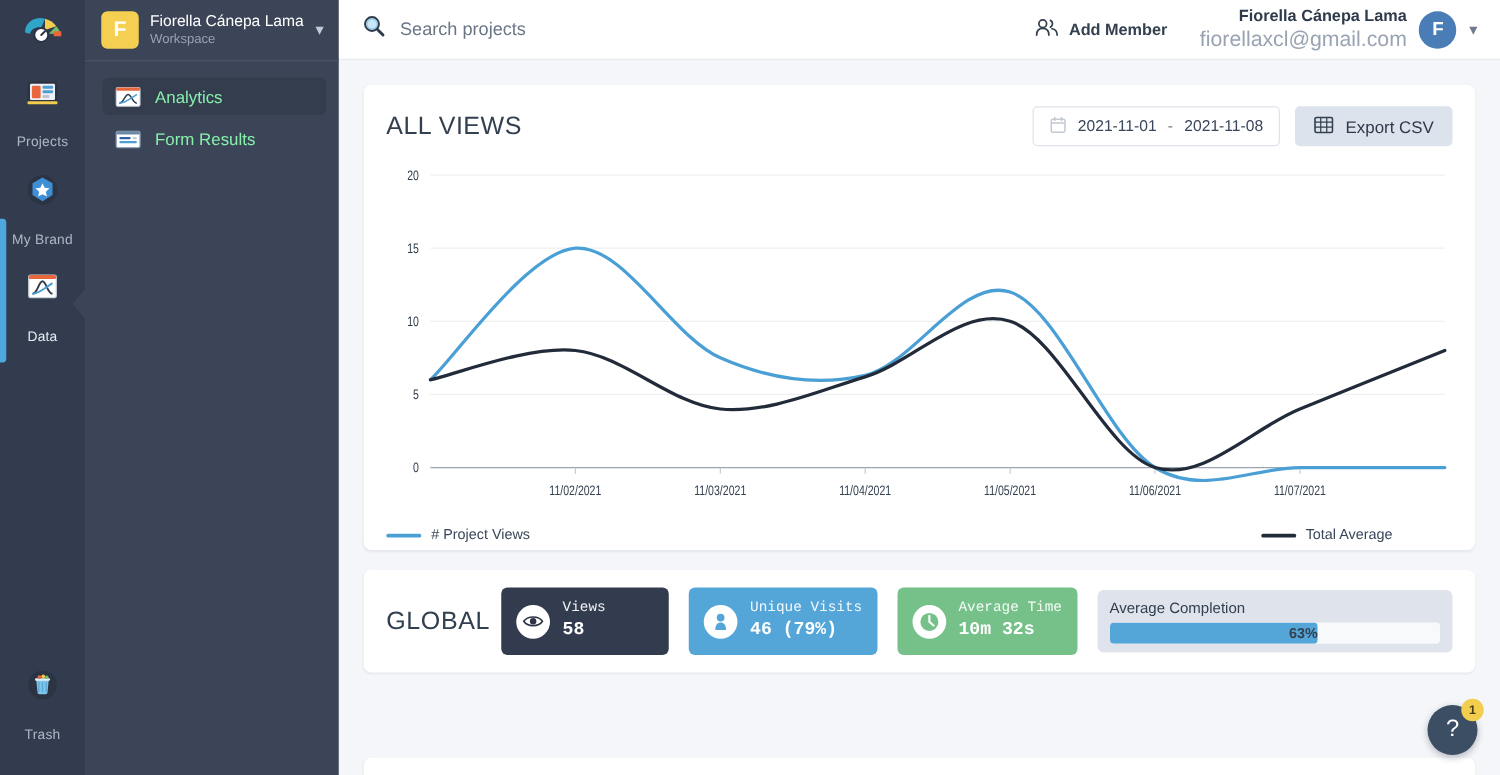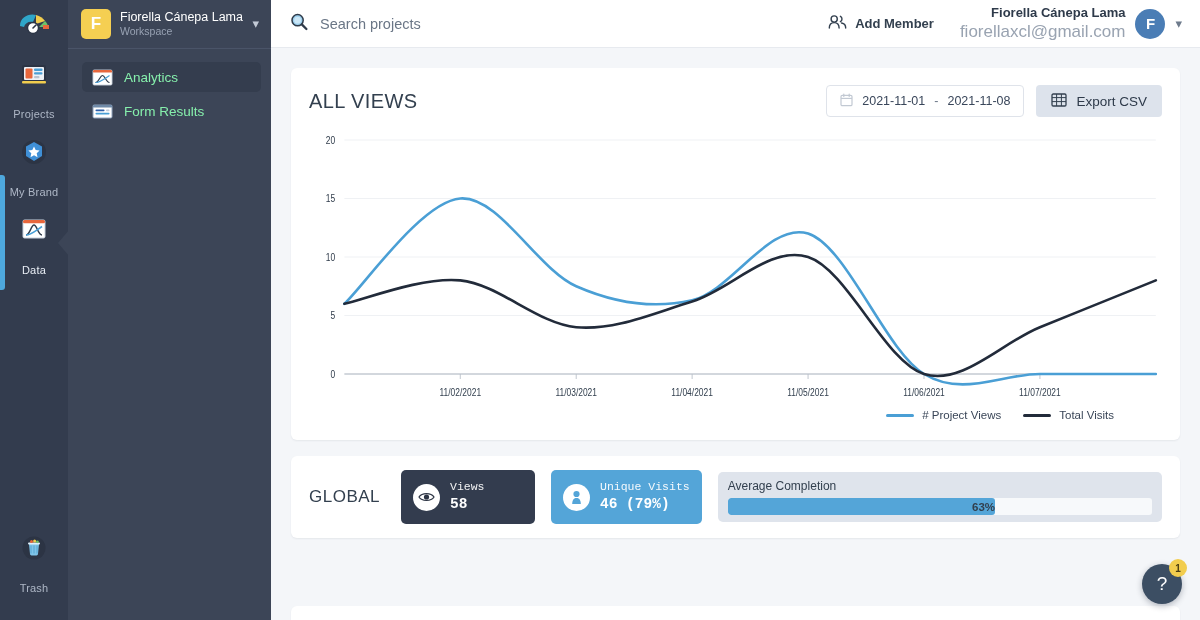--- a/index.html
+++ b/index.html
@@ -126,29 +126,29 @@
   #date-sep { color: #6c7788; }
   #export-btn {
     display: flex; align-items: center; gap: 9px;
     background: #dde3ec; border: none; border-radius: 4px;
     height: 32px; padding: 0 15px; cursor: pointer;
     font-family: inherit; font-size: 13.5px; color: #2e3a4a;
   }
   #plot-area { position: relative; height: 300px; }
   #plot-svg { display: block; width: 100%; height: 280px; }
   #legend {
-    display: flex; justify-content: flex-end; align-items: center;
-    gap: 22px; padding-right: 48px; margin-top: 1px;
+    display: flex; justify-content: space-between; align-items: center;
+    gap: 22px; padding-right: 48px; margin-top: 14px;
   }
   .lg { display: flex; align-items: center; gap: 8px; font-size: 11.5px; color: #3a4658; }
   .lg-line { width: 28px; height: 3px; border-radius: 2px; }
 
   
   #global-card { margin-top: 16px; padding: 14px 18px; display: flex; align-items: center; gap: 16px; }
-  #global-label { font-size: 17px; color: #33404f; letter-spacing: .5px; width: 76px; flex: 0 0 76px; }
+  #global-label { font-size: 20px; color: #33404f; letter-spacing: .5px; width: 76px; flex: 0 0 76px; }
   .stat {
     flex: 0 0 134px; height: 54px; border-radius: 5px;
     display: flex; align-items: center; gap: 10px; padding: 0 12px; font-family: Liberation Mono, monospace;
   }
   .stat-ico {
     width: 27px; height: 27px; flex: 0 0 27px; border-radius: 50%;
     background: #fff; display: flex; align-items: center; justify-content: center;
   }
   .stat-txt { line-height: 1.2; color: #fff; min-width: 0; }
   .stat-label { font-size: 11.5px; opacity: .93; white-space: nowrap; }
@@ -402,21 +402,21 @@
               </g>
           </svg>
 
           <div id="legend">
             <div class="lg">
               <span class="lg-line" id="lg0" style="background: rgb(74, 159, 213);"></span>
               <span># Project Views</span>
             </div>
             <div class="lg">
               <span class="lg-line" id="lg1" style="background: rgb(34, 43, 58);"></span>
-              <span>Total Visits</span>
+              <span>Total Average</span>
             </div>
           </div>
         </div>
       </div>
 
       <div class="card" id="global-card">
         <div id="global-label">GLOBAL</div>
 
         <div class="stat" id="stat0" style="background: rgb(51, 60, 78);">
           <span class="stat-ico">
@@ -437,20 +437,32 @@
               <circle cx="6.5" cy="4" r="3.1" fill="#54a5d8"></circle>
               <path d="M2.2 14 C2.2 9.6 4.2 8 6.5 8 C8.8 8 10.8 9.6 10.8 14 Z" fill="#54a5d8"></path>
             </svg>
           </span>
           <div class="stat-txt">
             <div class="stat-label">Unique Visits</div>
             <div class="stat-value">46 (79%)</div>
           </div>
         </div>
 
+        <div class="stat" id="stat2" style="background: rgb(118, 193, 137);">
+          <span class="stat-ico">
+            <svg width="17" height="17" viewBox="0 0 17 17">
+              <circle cx="8.5" cy="8.5" r="7.2" fill="#76c189"></circle>
+              <path d="M8.5 3.6 V8.5 L11.9 11.4" fill="none" stroke="#fff" stroke-width="1.7" stroke-linecap="round"></path>
+            </svg>
+          </span>
+          <div class="stat-txt">
+            <div class="stat-label">Average Time</div>
+            <div class="stat-value">10m 32s</div>
+          </div>
+        </div>
 
         <div id="completion">
           <div id="completion-label">Average Completion</div>
           <div id="progress-track">
             <div id="progress-fill" style="width: 63%; background: rgb(84, 165, 216);">
               <span id="progress-text">63%</span>
             </div>
           </div>
         </div>
       </div>

